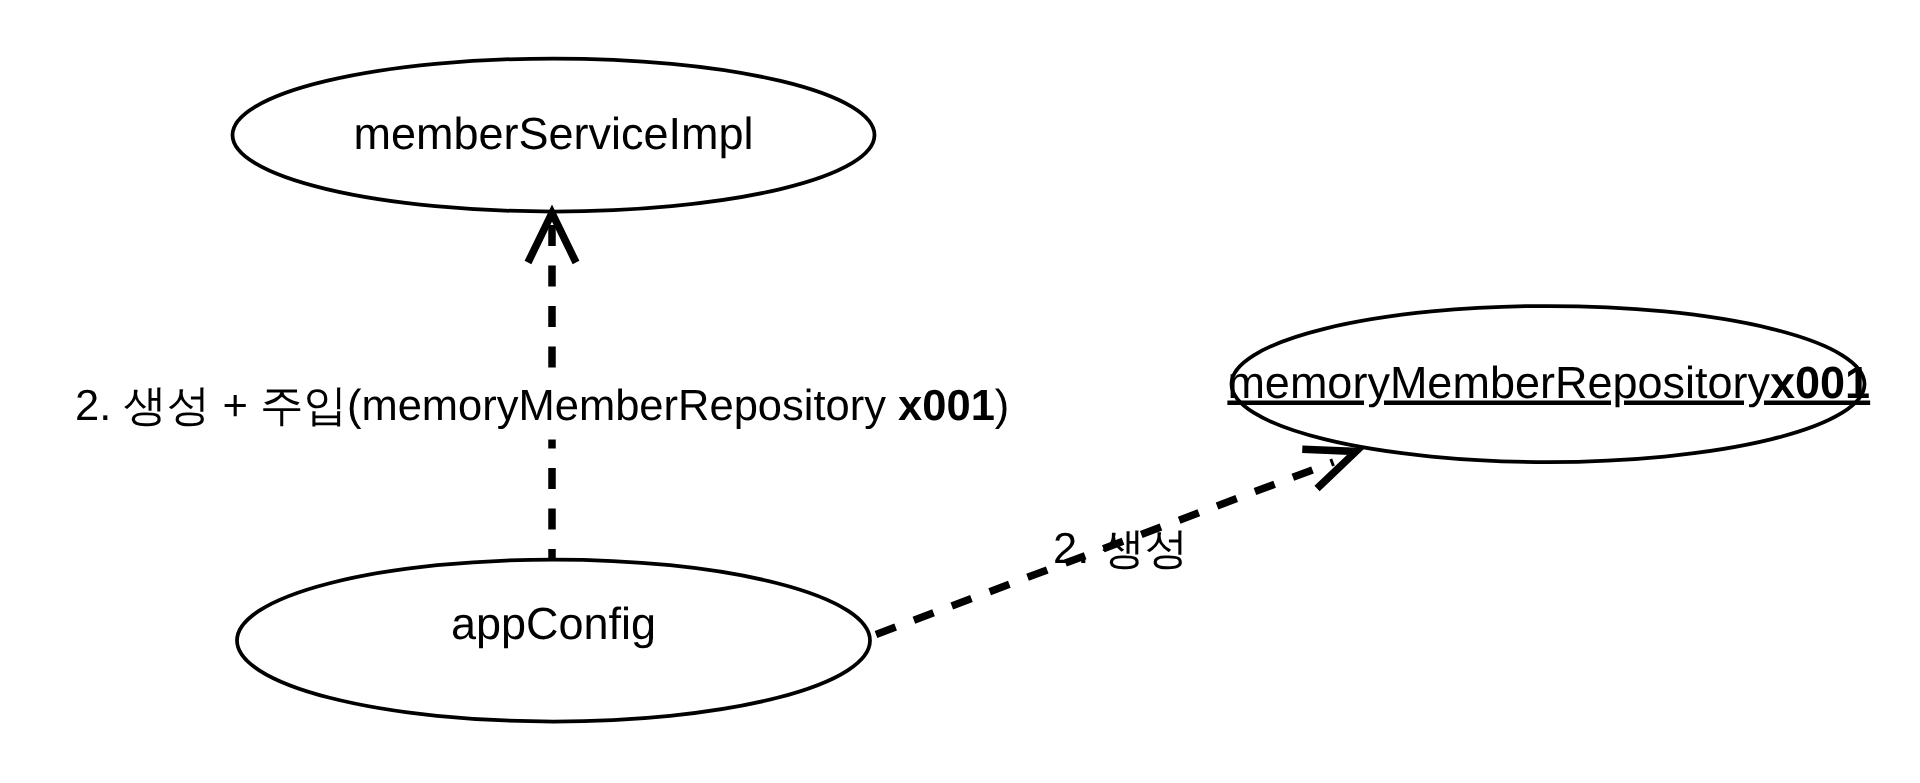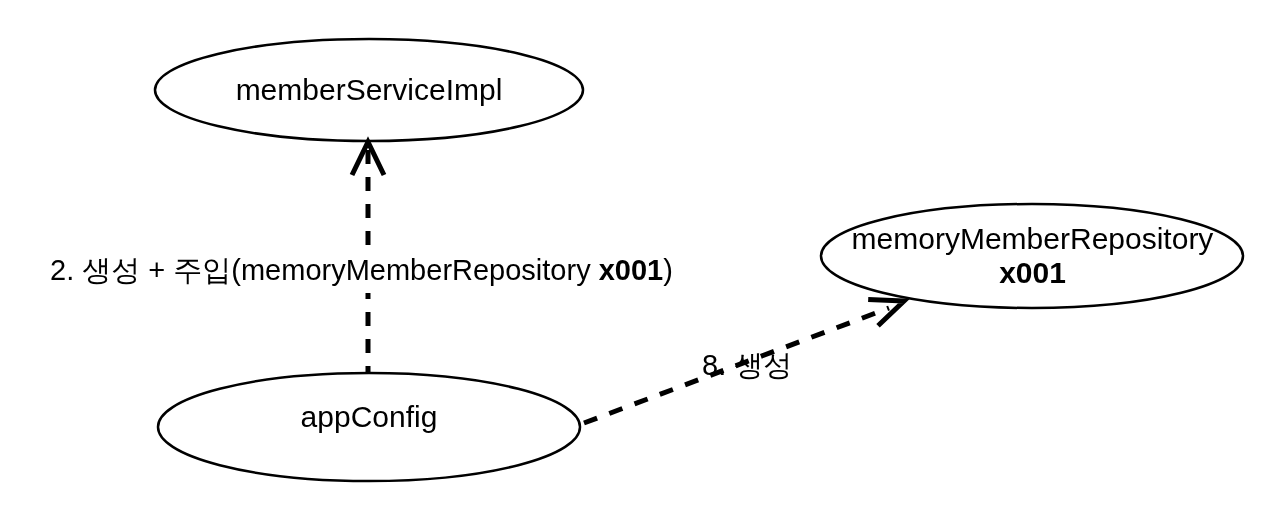--- a/index.html
+++ b/index.html
@@ -28,23 +28,24 @@
     display: flex;
     align-items: center;
     justify-content: center;
     text-align: left;
     color: #000000;
   }
   .node-label.single {
     font-size: 30px;
   }
   .node-label.double {
-    flex-direction: column;
+    flex-direction: row;
     font-size: 30px;
     line-height: 34px;
+    text-decoration: underline;
   }
   .node-label .instance-line {
     font-weight: 700;
   }
   .edge-label {
     position: absolute;
     white-space: nowrap;
     font-size: 29px;
     color: #000000;
   }
@@ -95,16 +96,16 @@
   <div class="node-label double" id="label-memory-repo">
     <span class="name-line">memoryMemberRepository</span>
     <span class="instance-line">x001</span>
   </div>
 
   <div class="edge-label occluding" id="label-inject">
     <span>2. 생성 + 주입(memoryMemberRepository </span><span class="bold-part">x001</span><span>)</span>
   </div>
 
   <div class="edge-label" id="label-create">
-    <span>8. 생성</span>
+    <span>2. 생성</span>
   </div>
 
 </div>
 
 </body></html>

